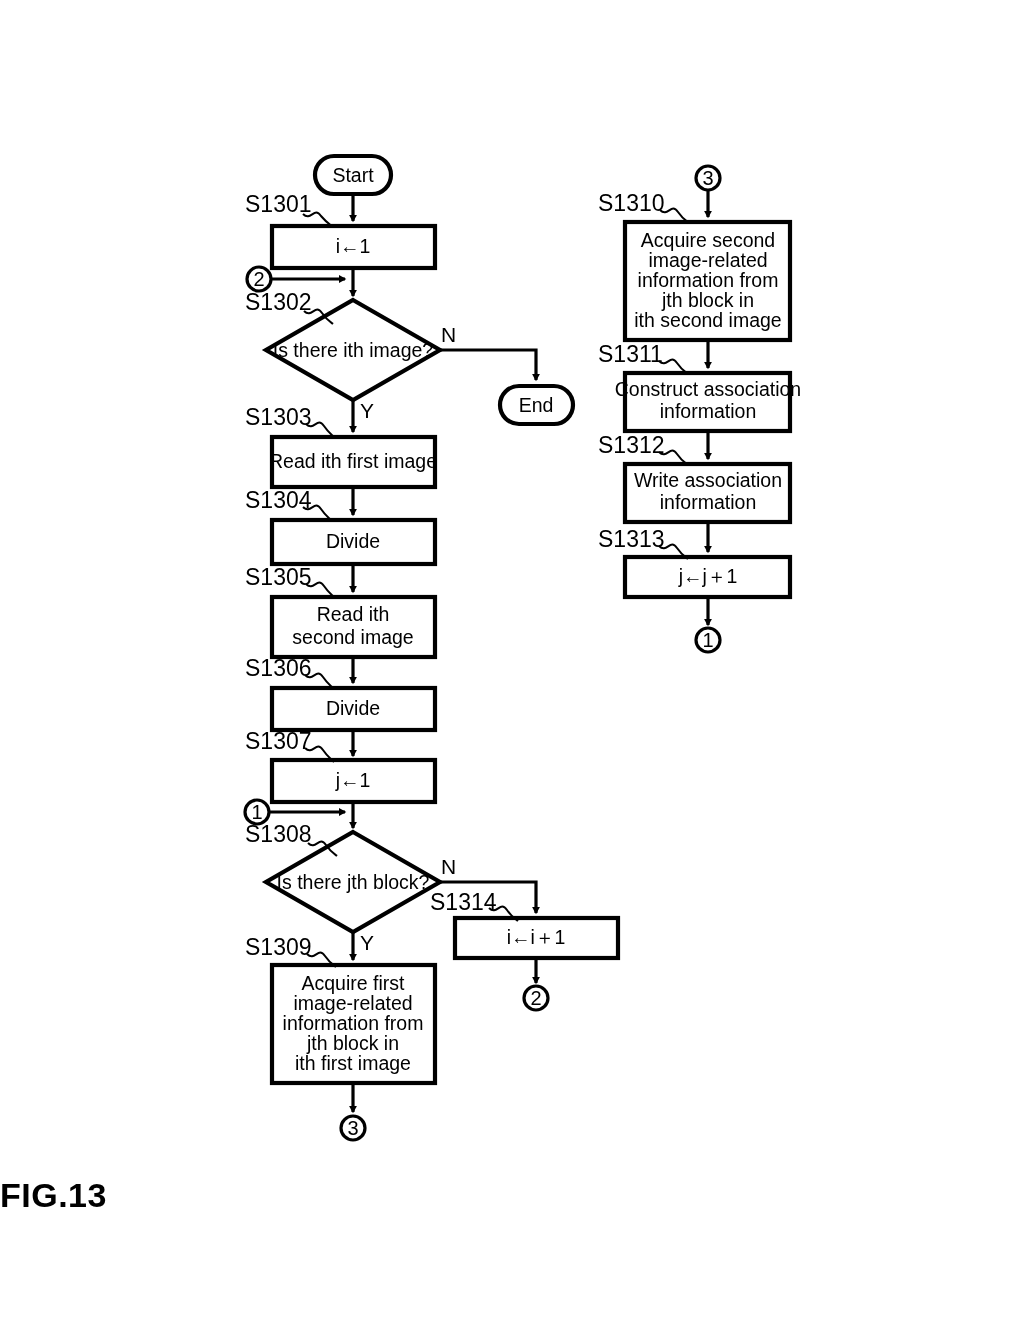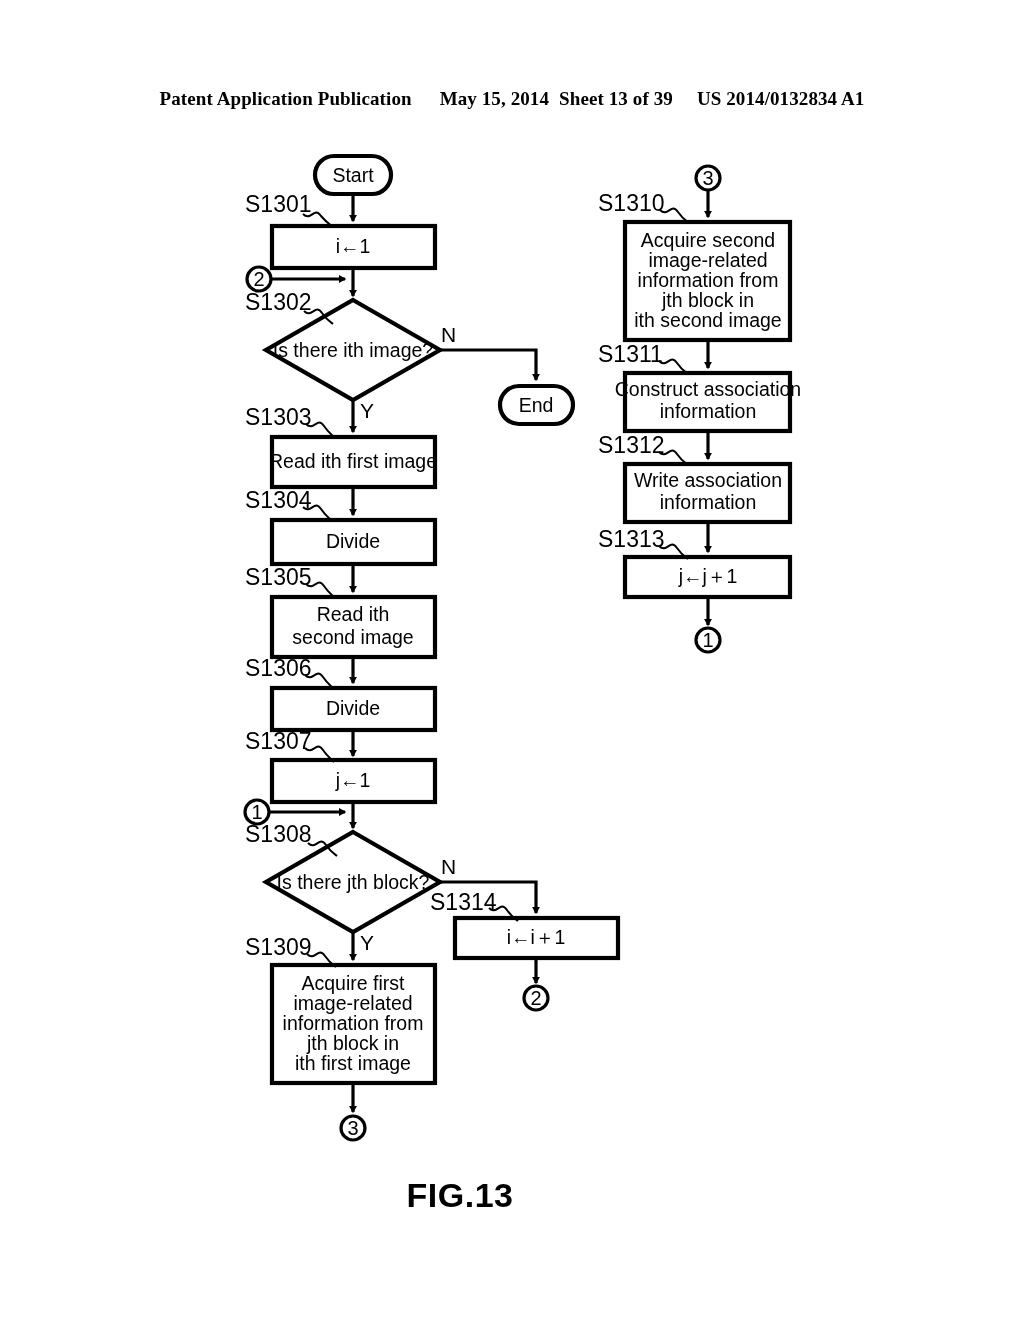--- a/index.html
+++ b/index.html
@@ -34,21 +34,20 @@
   .header .seg { display: inline-block; }
   .header .gap-lg { display: inline-block; width: 28px; }
   .header .gap-sm { display: inline-block; width: 10px; }
   .header .gap-md { display: inline-block; width: 24px; }
 
   .figcaption {
     position: absolute;
     top: 1176px;
     left: 0;
     width: 920px;
-    text-align: center;
     font-family: "Liberation Sans", sans-serif;
     font-weight: bold;
     font-size: 34px;
     letter-spacing: 0.5px;
   }
 
   svg.flow {
     position: absolute;
     top: 0;
     left: 0;
@@ -68,23 +67,20 @@
   .t-term { font-size: 19.5px; }
   .t-step { font-size: 23px; }
   .t-yn { font-size: 21px; }
   .t-conn { font-size: 20px; }
 </style>
 </head>
 <body>
 
 <div class="page">
 
-  <div class="header">
-    <span class="seg">Patent Application Publication</span><span class="gap-lg"></span><span class="seg">May 15, 2014</span><span class="gap-sm"></span><span class="seg">Sheet 13 of 39</span><span class="gap-md"></span><span class="seg">US 2014/0132834 A1</span>
-  </div>
 
   <svg class="flow" viewBox="0 0 1024 1320">
     <defs>
       <marker id="ah" markerWidth="10" markerHeight="10" refX="6.2" refY="4" orient="auto" markerUnits="userSpaceOnUse">
         <path d="M0,0 L7.5,4 L0,8 Z" fill="#000000"></path>
       </marker>
       <marker id="ahs" markerWidth="9" markerHeight="9" refX="5.6" refY="3.6" orient="auto" markerUnits="userSpaceOnUse">
         <path d="M0,0 L6.8,3.6 L0,7.2 Z" fill="#000000"></path>
       </marker>
     </defs>

